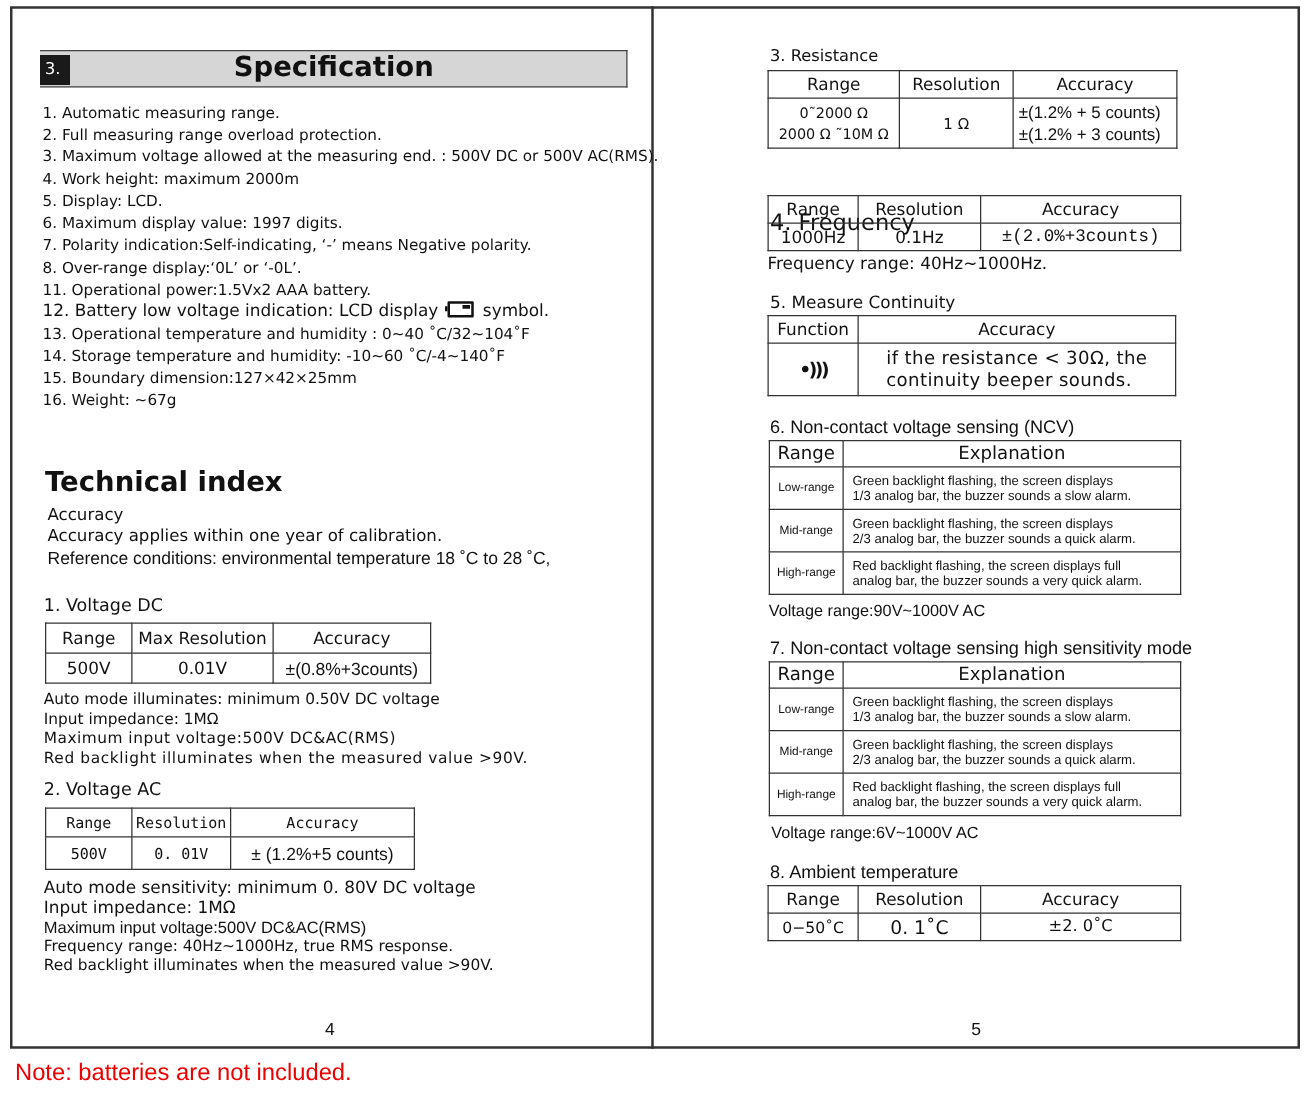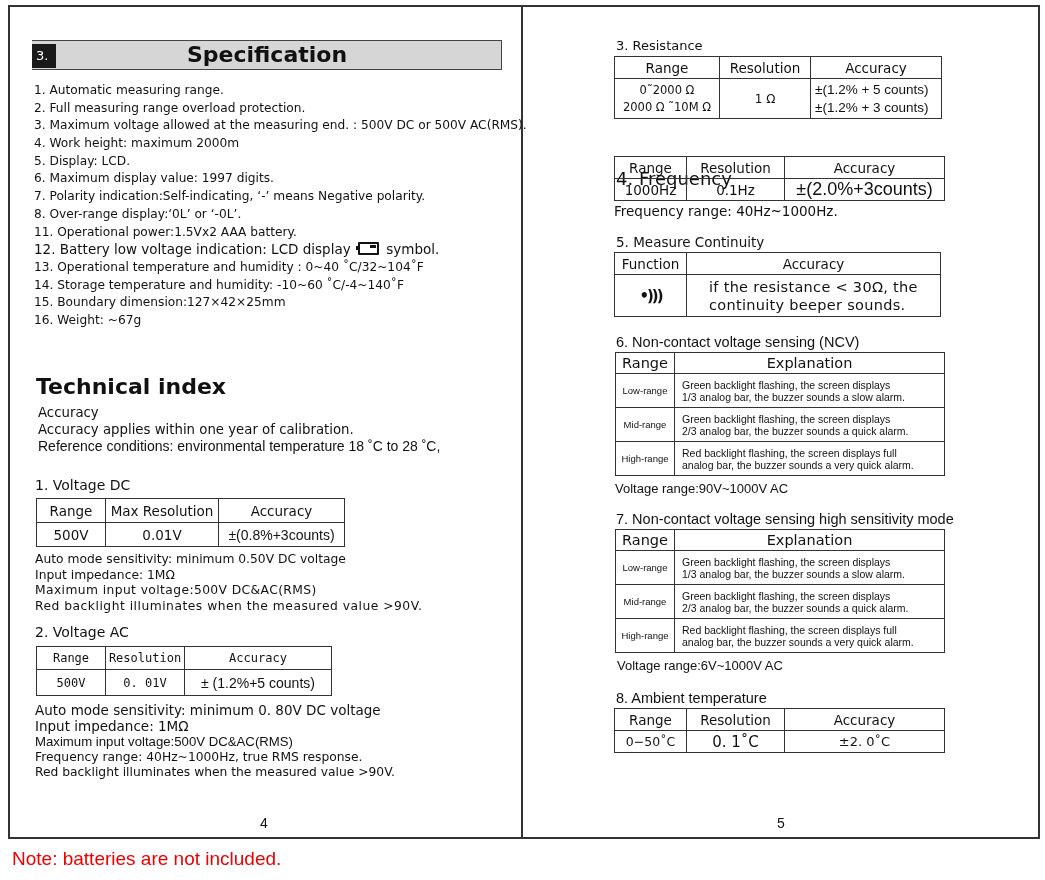--- a/index.html
+++ b/index.html
@@ -91,21 +91,21 @@
       <td>Accuracy</td>
     </tr>
     <tr style="height:24px;">
       <td>500V</td>
       <td>0.01V</td>
       <td style="font-family:'Liberation Sans',sans-serif; font-size:14px;">±(0.8%+3counts)</td>
     </tr>
   </tbody>
     </table>
   <div class="note" style="left:35px; top:552px;">
-    <div>Auto mode sensitivity: minimum 0.50V DC voltage</div>
+    <div>Auto mode illuminates: minimum 0.50V DC voltage</div>
     <div>Input impedance: 1MΩ</div>
     <div style="letter-spacing:0.4px;">Maximum input voltage:500V DC&amp;AC(RMS)</div>
     <div style="letter-spacing:0.5px;">Red backlight illuminates when the measured value &gt;90V.</div>
   </div>
 
   <div class="sec-title" style="left:35px; top:624px;">2. Voltage AC</div>
   <table class="spec mono" style="left:36px; top:646px; width:296px;">
     <tbody>
         <tr style="height:23px;">
       <td style="width:68px;">Range</td>
@@ -158,21 +158,21 @@
   <table class="spec" style="left:614px; top:156px; width:331px;">
     <tbody>
         <tr style="height:22px;">
       <td style="width:71px;">Range</td>
       <td style="width:97px;">Resolution</td>
       <td>Accuracy</td>
     </tr>
     <tr style="height:22px;">
       <td>1000Hz</td>
       <td>0.1Hz</td>
-      <td style="font-family:Liberation Sans, sans-serif; font-size:18px;">±(2.0%+3counts)</td>
+      <td style="font-family:Liberation Mono, monospace; font-size:14px;">±(2.0%+3counts)</td>
     </tr>
   </tbody>
     </table>
   <div class="note" style="left:614px; top:204px; font-size:13.5px;">Frequency range: 40Hz~1000Hz.</div>
 
   <div class="sec-title" style="left:616px; top:234px; font-size:13.5px;">5. Measure Continuity</div>
   <table class="spec" style="left:614px; top:252px; width:327px;">
     <tbody>
         <tr style="height:22px;">
       <td style="width:71px;">Function</td>

